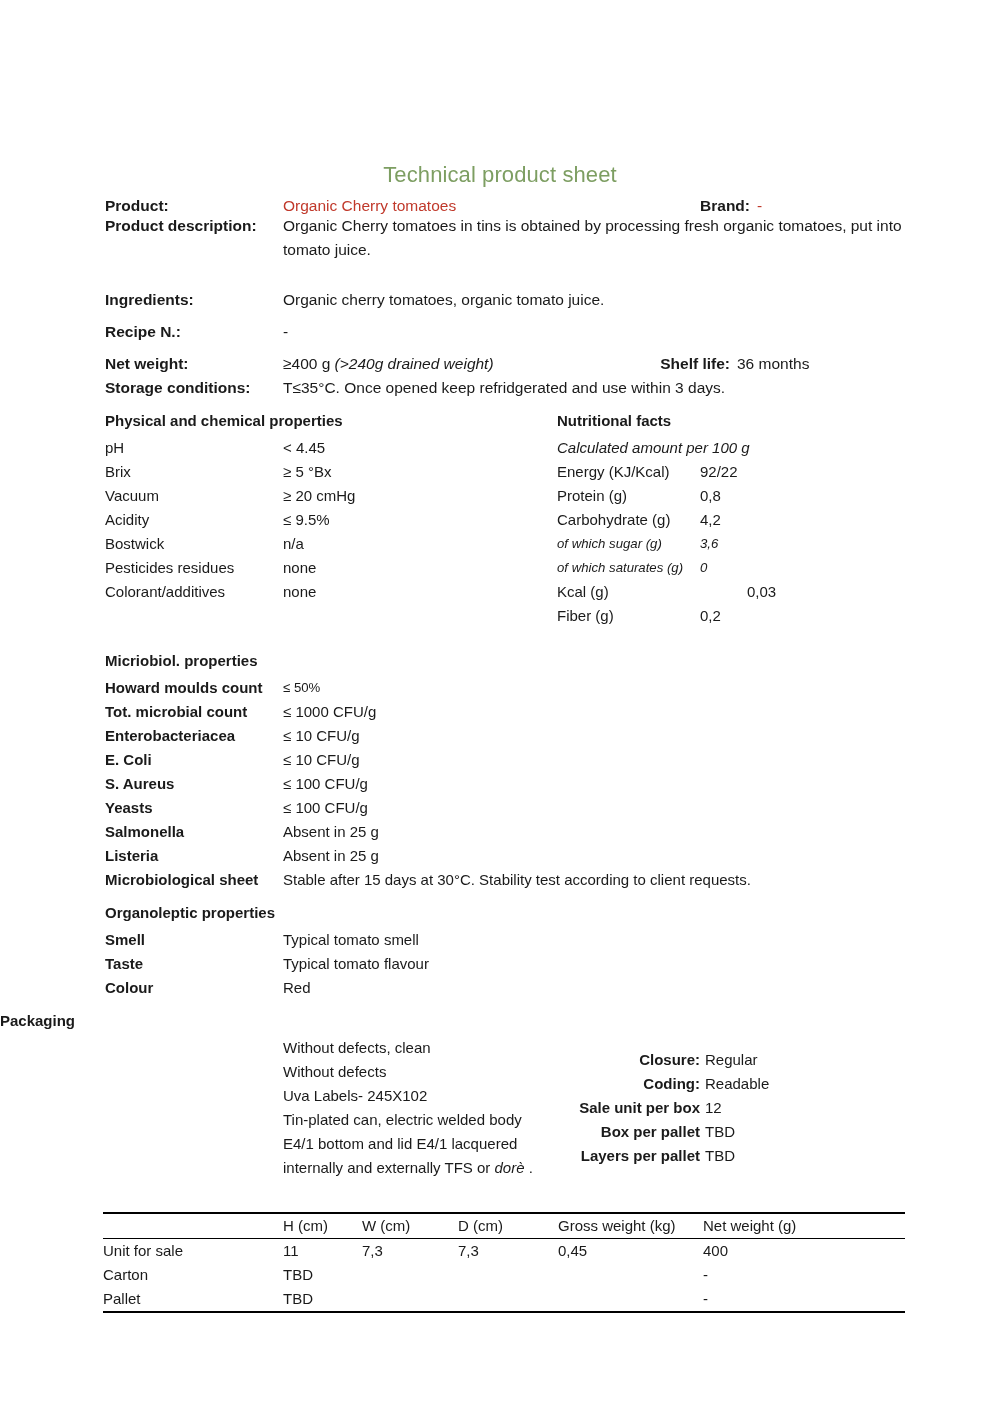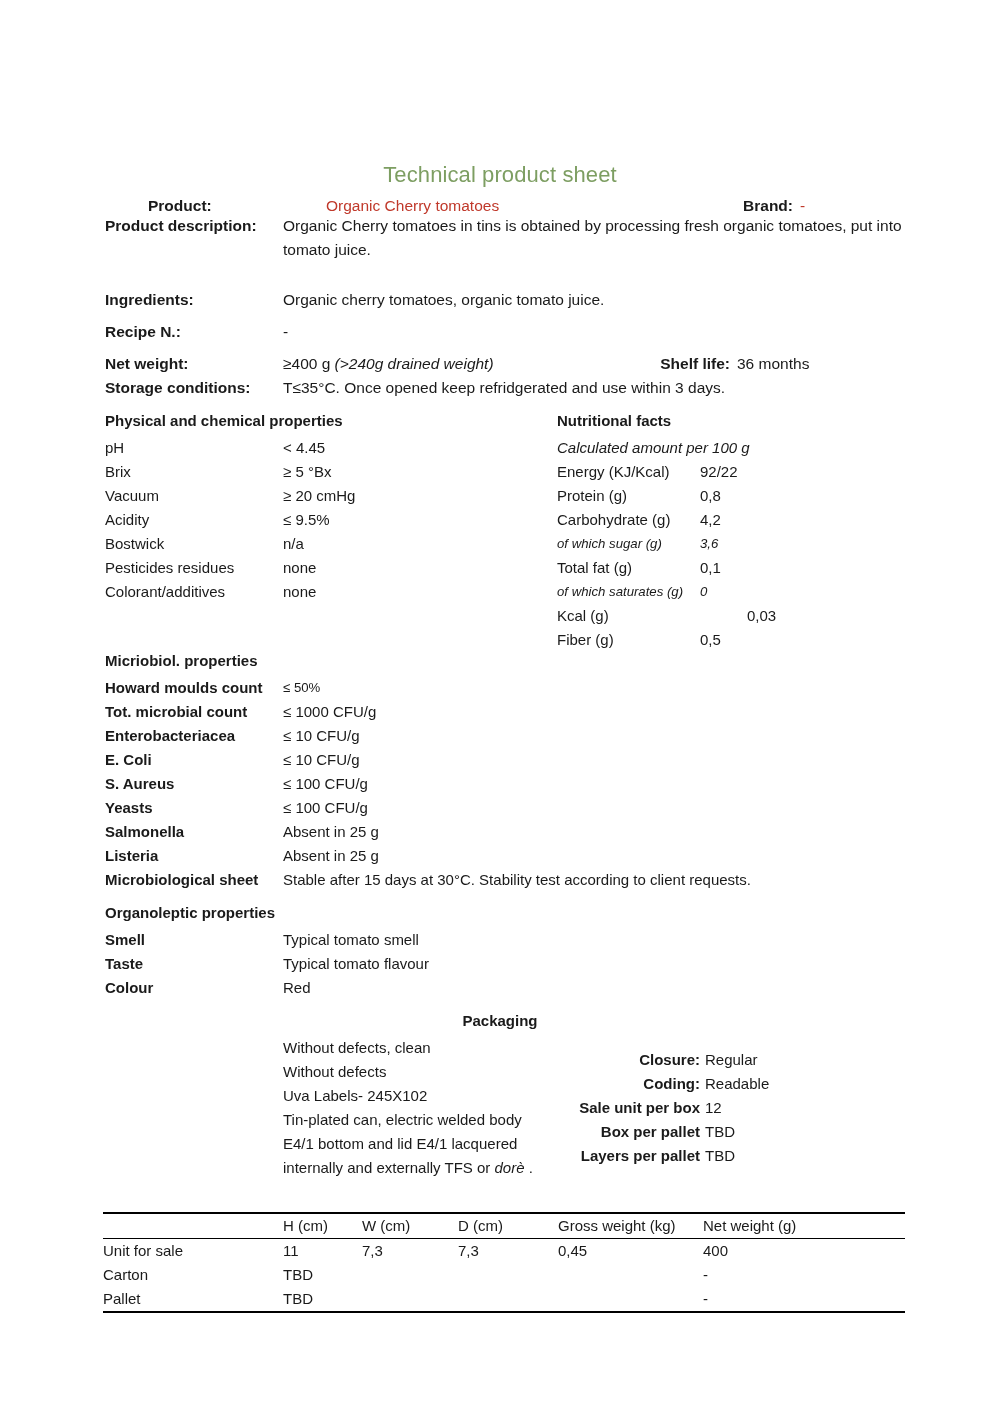--- a/index.html
+++ b/index.html
@@ -100,21 +100,20 @@
   
   .micro .spec-k { font-weight: bold; }
   .organo .spec-k { font-weight: bold; }
 
   
   .pkg-head {
     position: absolute;
     left: 0;
     top: 1012px;
     width: 1000px;
-    text-align: center;
     font-weight: bold;
     font-size: 15px;
   }
   .pkg-left { position: absolute; font-size: 15px; line-height: 24px; }
   .pkg-right { position: absolute; font-size: 15px; line-height: 24px; margin-top: 12px; }
   .pkg-row { position: relative; height: 24px; }
   .pkg-lab {
     position: absolute;
     right: 0;
     top: 0;
@@ -163,21 +162,21 @@
   .footer .r { float: right; }
 </style>
 </head>
 <body>
 
 <div id="page">
 
   <div class="doc-title">Technical product sheet</div>
 
   <div class="hdr" style="top:194px;">
-    <div class="hdr-row" style="height:23px;margin-left:43px;">
+    <div class="hdr-row" style="height:23px;">
       <span class="hdr-label">Product:</span>
       <span class="hdr-val red">Organic Cherry tomatoes</span>
       <span class="right-label" style="left:540px; width:105px;">Brand:</span>
       <span class="right-val red" style="left:652px;">-</span>
     </div>
   </div>
 
   <div class="hdr" style="top:214px;">
     <div class="hdr-row" style="height:48px;">
       <span class="hdr-label">Product description:</span>
@@ -260,34 +259,30 @@
       </div>
       <div class="spec-row">
         <span class="spec-k">Carbohydrate (g)</span>
         <span class="spec-v" style="left: 143px;">4,2</span>
       </div>
       <div class="spec-row">
         <span class="spec-k i small">of which sugar (g)</span>
         <span class="spec-v i small" style="left: 143px;">3,6</span>
       </div>
       <div class="spec-row">
-        <span class="spec-k">Total fat (g)</span>
-        <span class="spec-v" style="left: 143px;">0,1</span>
-      </div>
-      <div class="spec-row">
         <span class="spec-k i small">of which saturates (g)</span>
         <span class="spec-v i small" style="left: 143px;">0</span>
       </div>
       <div class="spec-row">
         <span class="spec-k">Kcal (g)</span>
         <span class="spec-v" style="left: 143px; margin-left: 47px;">0,03</span>
       </div>
       <div class="spec-row">
         <span class="spec-k">Fiber (g)</span>
-        <span class="spec-v" style="left: 143px;">0,5</span>
+        <span class="spec-v" style="left: 143px;">0,2</span>
       </div>
     </div>
 
   <div class="sec-head" style="left:105px; top:652px;">Micriobiol. properties</div>
   <div class="spec micro" id="micro-rows" style="left:105px; top:676px; width:800px;">
       <div class="spec-row">
         <span class="spec-k">Howard moulds count</span>
         <span class="spec-v small" style="left: 178px;">≤ 50%</span>
       </div>
       <div class="spec-row">

